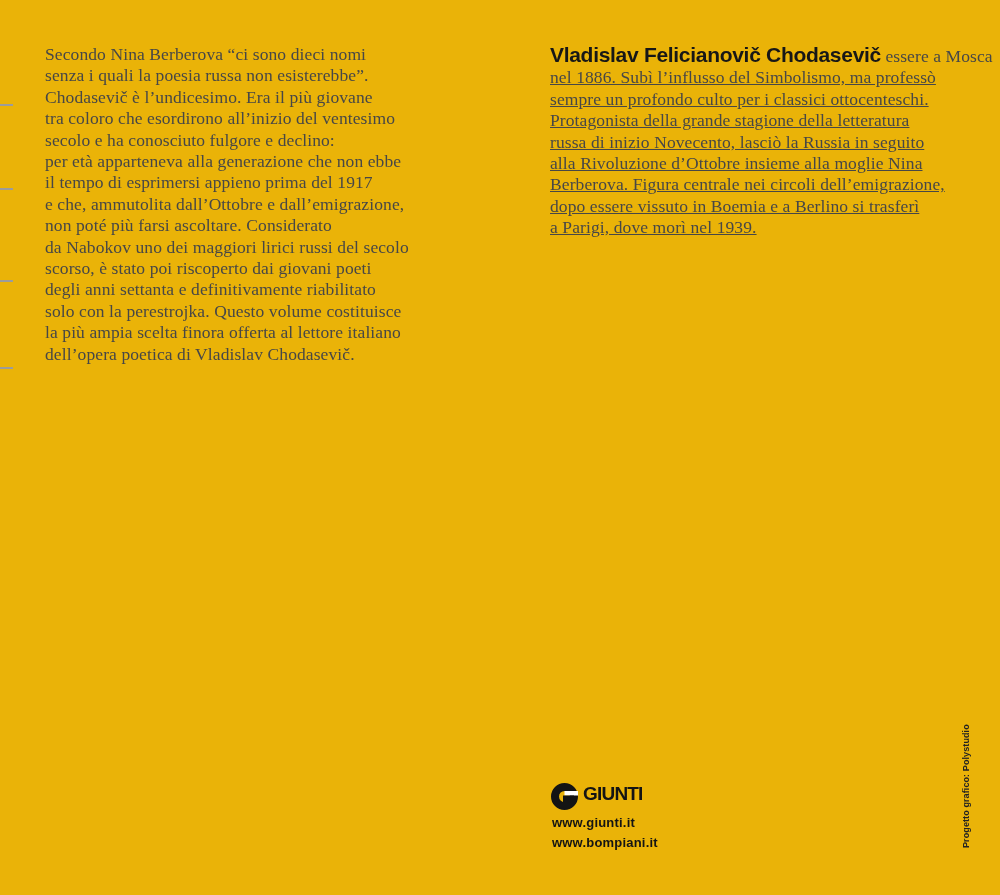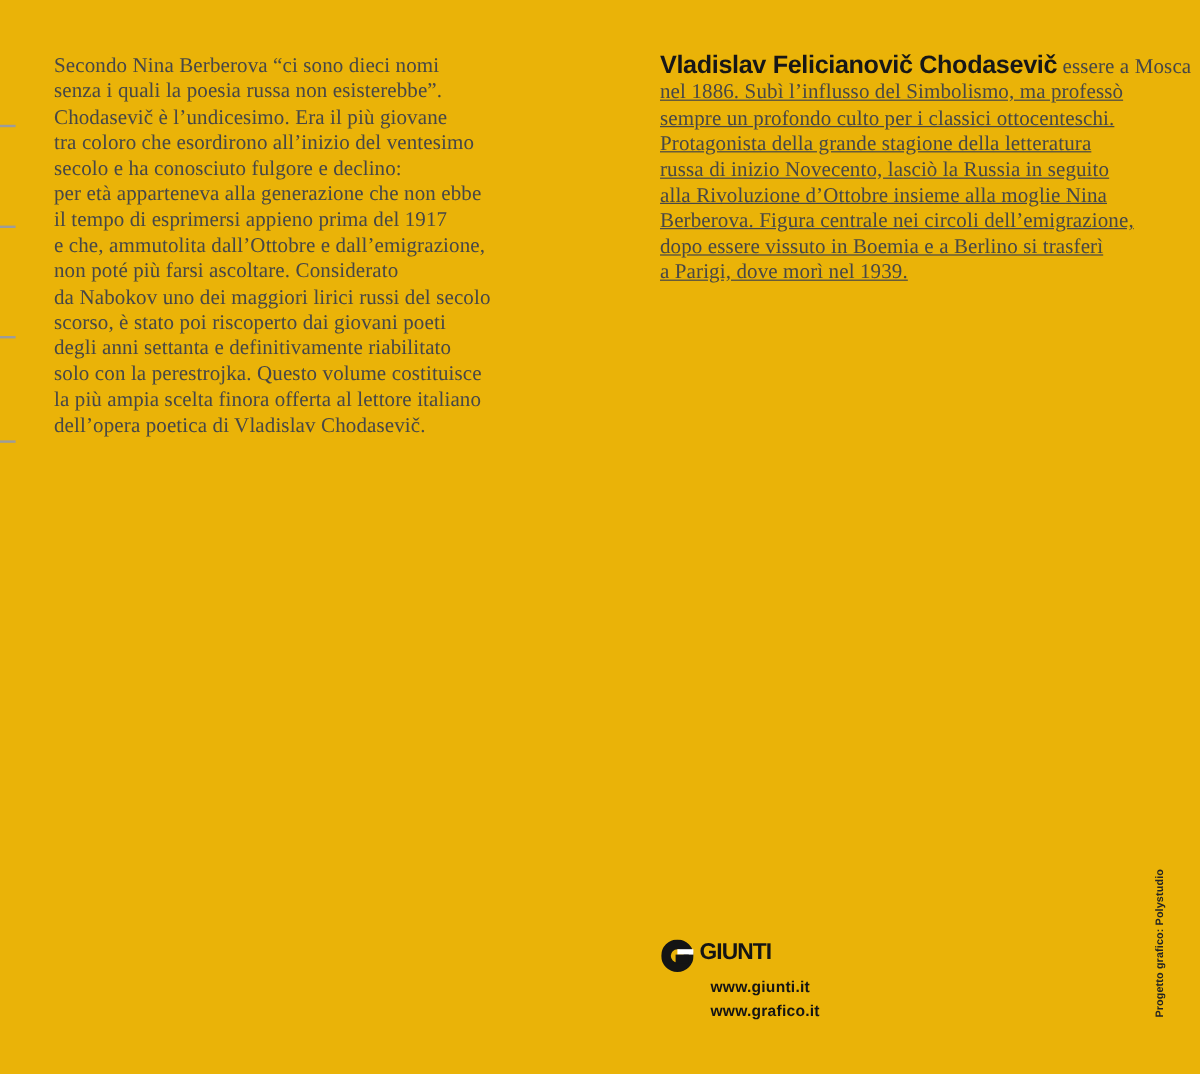--- a/index.html
+++ b/index.html
@@ -54,21 +54,20 @@
     color: #141414;
   }
   .websites {
     position: absolute; left: 552px; top: 813px;
     font-family: "Liberation Sans", sans-serif;
     font-weight: 700;
     font-size: 13px;
     line-height: 20px;
     letter-spacing: 0.2px;
     color: #141414;
-    margin-left: 40px;
   }
   .vertical-credit {
     position: absolute; left: 961px; top: 848px;
     transform: rotate(-90deg);
     transform-origin: top left;
     width: 112px;
     font-family: "Liberation Sans", sans-serif;
     font-weight: 700;
     font-size: 9px;
     letter-spacing: 0.1px;
@@ -120,18 +119,18 @@
         <circle cx="13.5" cy="13.5" r="9.5" fill="none" stroke="#141414" stroke-width="8"></circle>
         <rect x="13.5" y="8" width="13.5" height="4.5" fill="#ffffff"></rect>
         <rect x="12" y="12.5" width="11" height="7.5" fill="#141414"></rect>
       </svg>
     </span>
     <span class="logo-text">GIUNTI</span>
   </div>
 
   <div class="websites">
     <div>www.giunti.it</div>
-    <div>www.grafico.it</div>
+    <div>www.bompiani.it</div>
   </div>
 
   <div class="vertical-credit">Progetto grafico: Polystudio</div>
 
 </div>
 
 </body></html>

